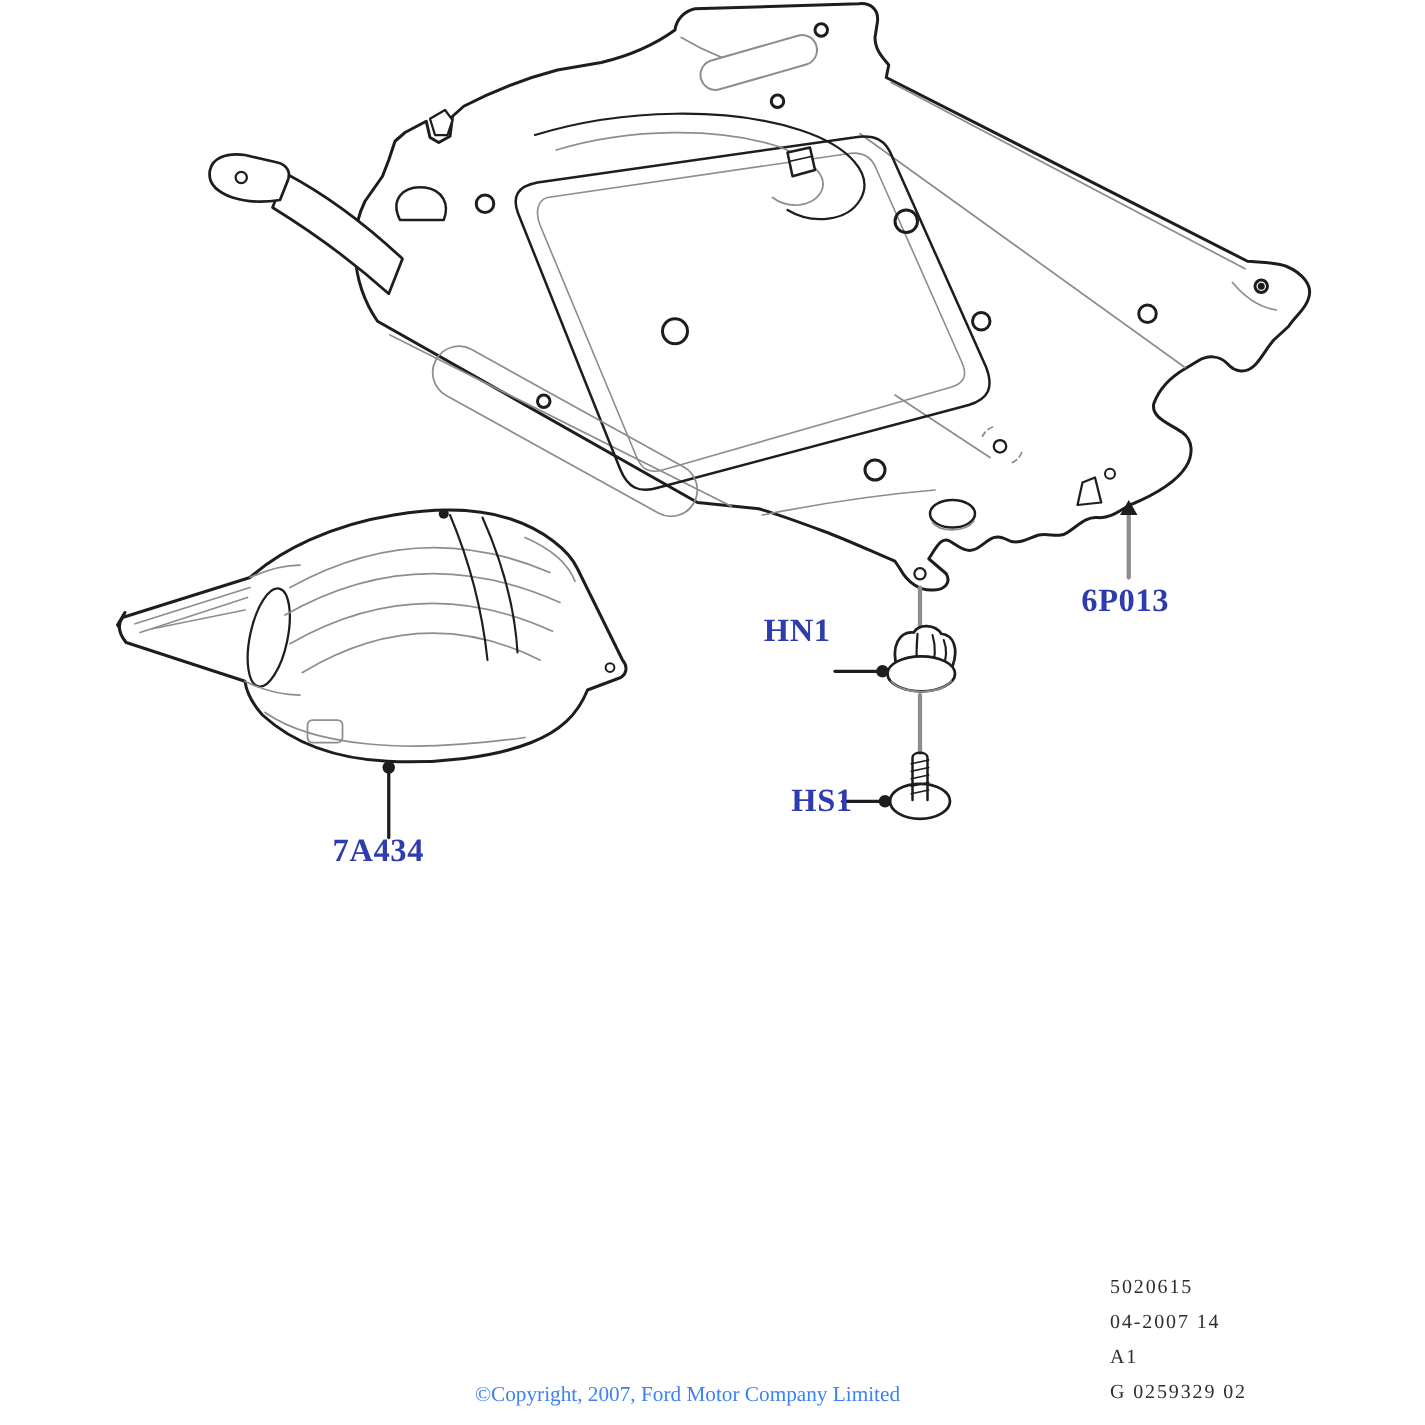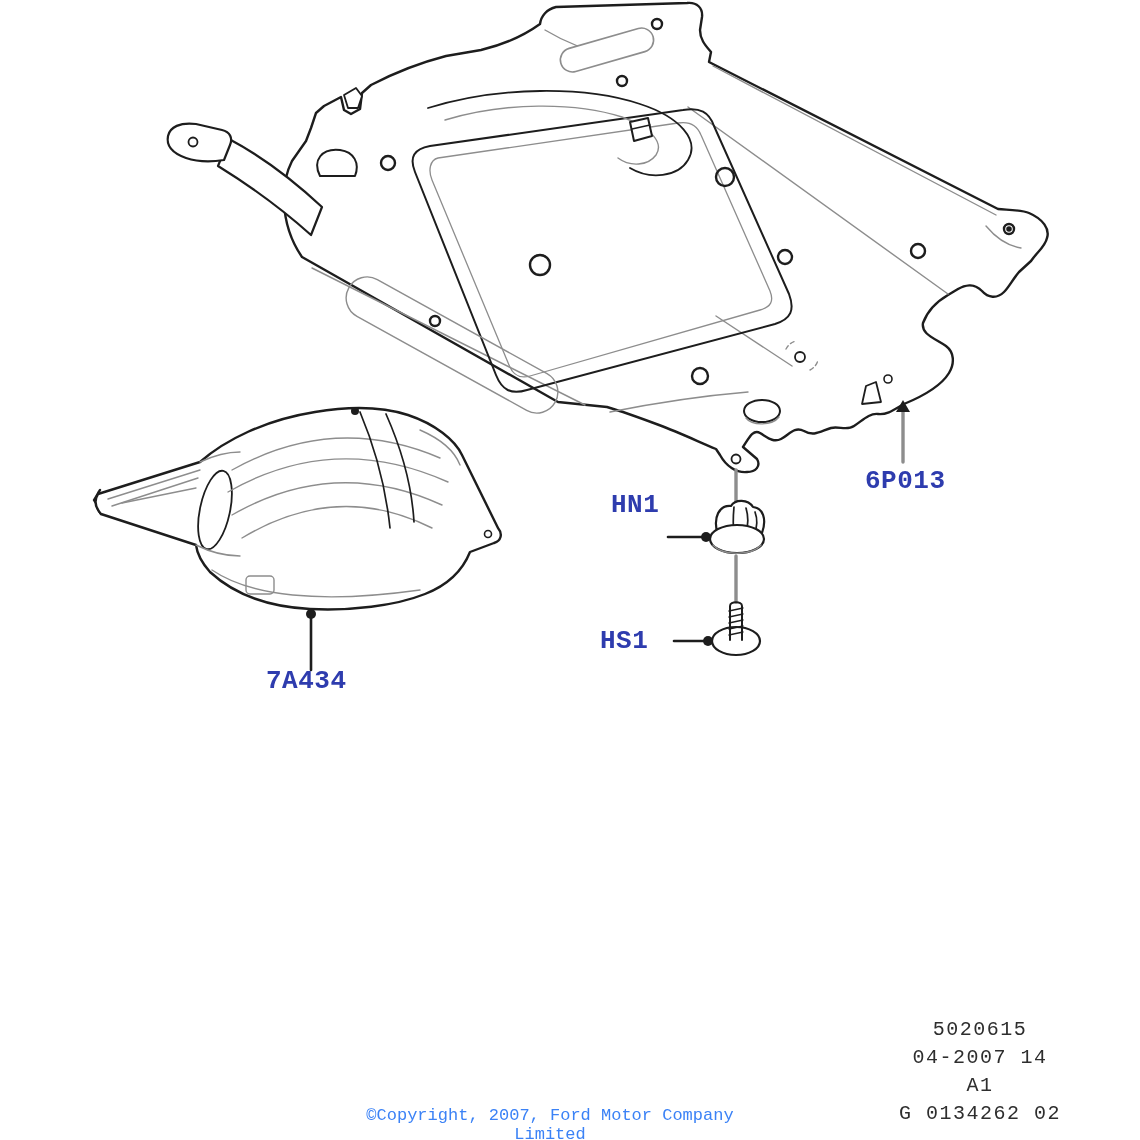--- a/index.html
+++ b/index.html
@@ -1,22 +1,22 @@
 <!DOCTYPE html>
 <html><head>
 <meta charset="utf-8">
 <style>
   html,body{margin:0;padding:0;background:#fff;}
   #stage{position:relative;width:1140px;height:1140px;background:#ffffff;overflow:hidden;
-         font-family:Liberation Mono, monospace;}
+         font-family:Liberation Serif, serif;}
   #artwork{position:absolute;left:0;top:0;}
   .callout{position:absolute;font-weight:bold;font-size:26px;line-height:26px;
            color:#2e3cae;letter-spacing:0.5px;cursor:pointer;}
-  .stamp{position:absolute;left:888px;top:1016px;width:184px;text-align:center;
-         font-size:20px;line-height:28px;color:#2e2e2e;letter-spacing:1.5px;}
+  .stamp{position:absolute;left:888px;top:1016px;width:184px;
+         font-size:16px;line-height:28px;color:#2e2e2e;letter-spacing:1.5px;}
   .stamp div{white-space:nowrap;}
   .copyright{position:absolute;left:330px;top:1106px;width:440px;text-align:center;
              font-size:17px;color:#3b82f6;}
 </style>
 </head>
 <body>
 
 <div id="stage">
 
   <svg id="artwork" width="1140" height="1140" viewBox="0 0 1140 1140">
@@ -188,25 +188,25 @@
       <circle cx="708" cy="641" r="5" fill="#1d1d1d"></circle>
       <path d="M 311,618 L 311,670" stroke="#1d1d1d" stroke-width="2.6"></path>
       <circle cx="311" cy="614" r="5" fill="#1d1d1d"></circle>
     </g>
   </svg>
 
   <div class="callout" style="left:865px;top:468px;">6P013</div>
 
   <div class="callout" style="left:611px;top:492px;">HN1</div>
 
-  <div class="callout" style="left:600px;top:628px;">HS1</div>
+  <div class="callout" style="left:633px;top:628px;">HS1</div>
 
   <div class="callout" style="left:266px;top:668px;">7A434</div>
 
   <div class="stamp">
     <div>5020615</div>
     <div>04-2007 14</div>
     <div>A1</div>
-    <div>G 0134262 02</div>
+    <div>G 0259329 02</div>
   </div>
 
   <div class="copyright">©Copyright, 2007, Ford Motor Company Limited</div>
 </div>
 
 </body></html>

